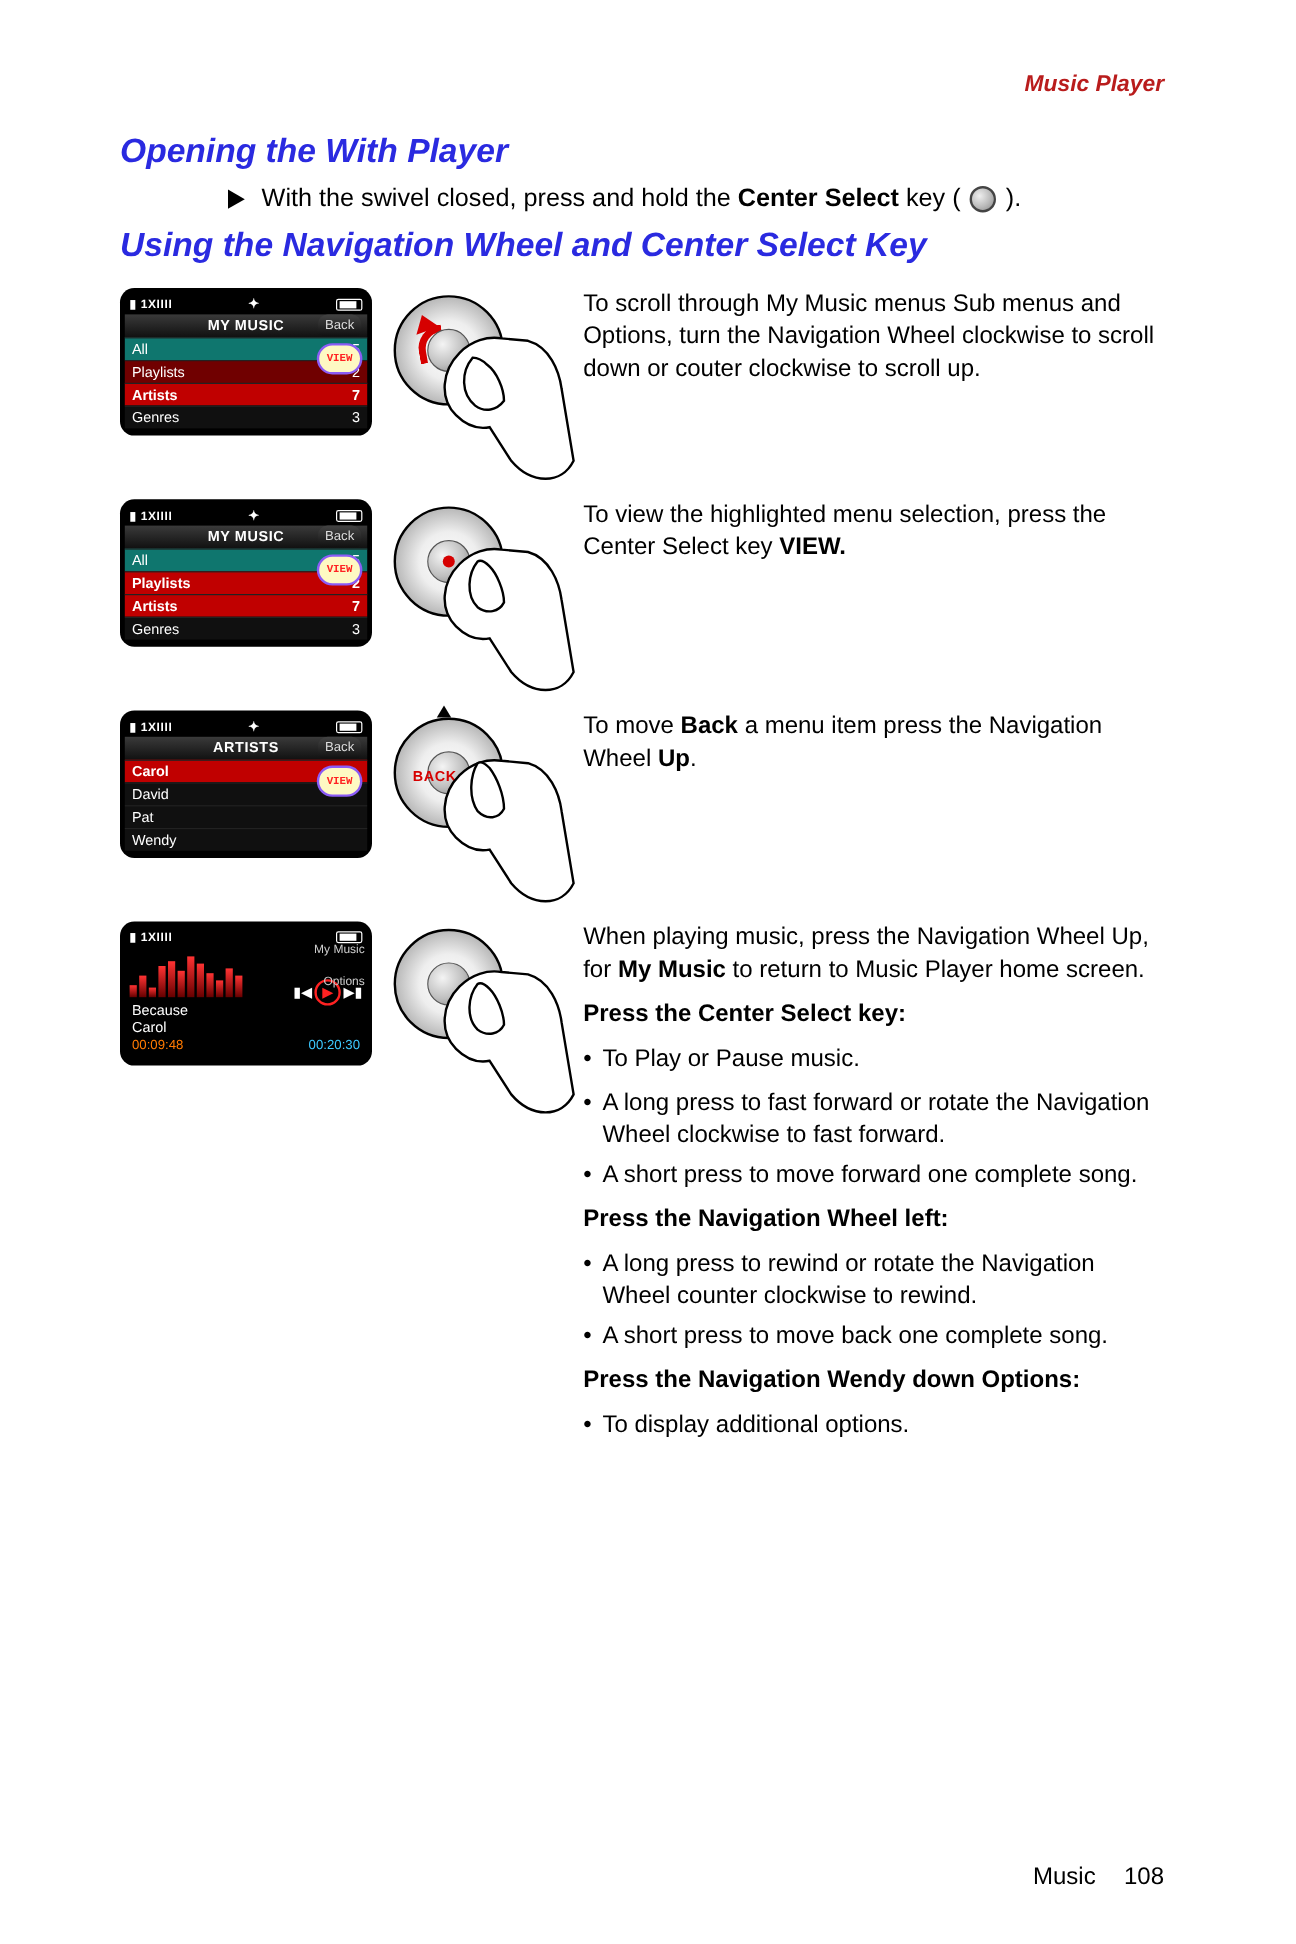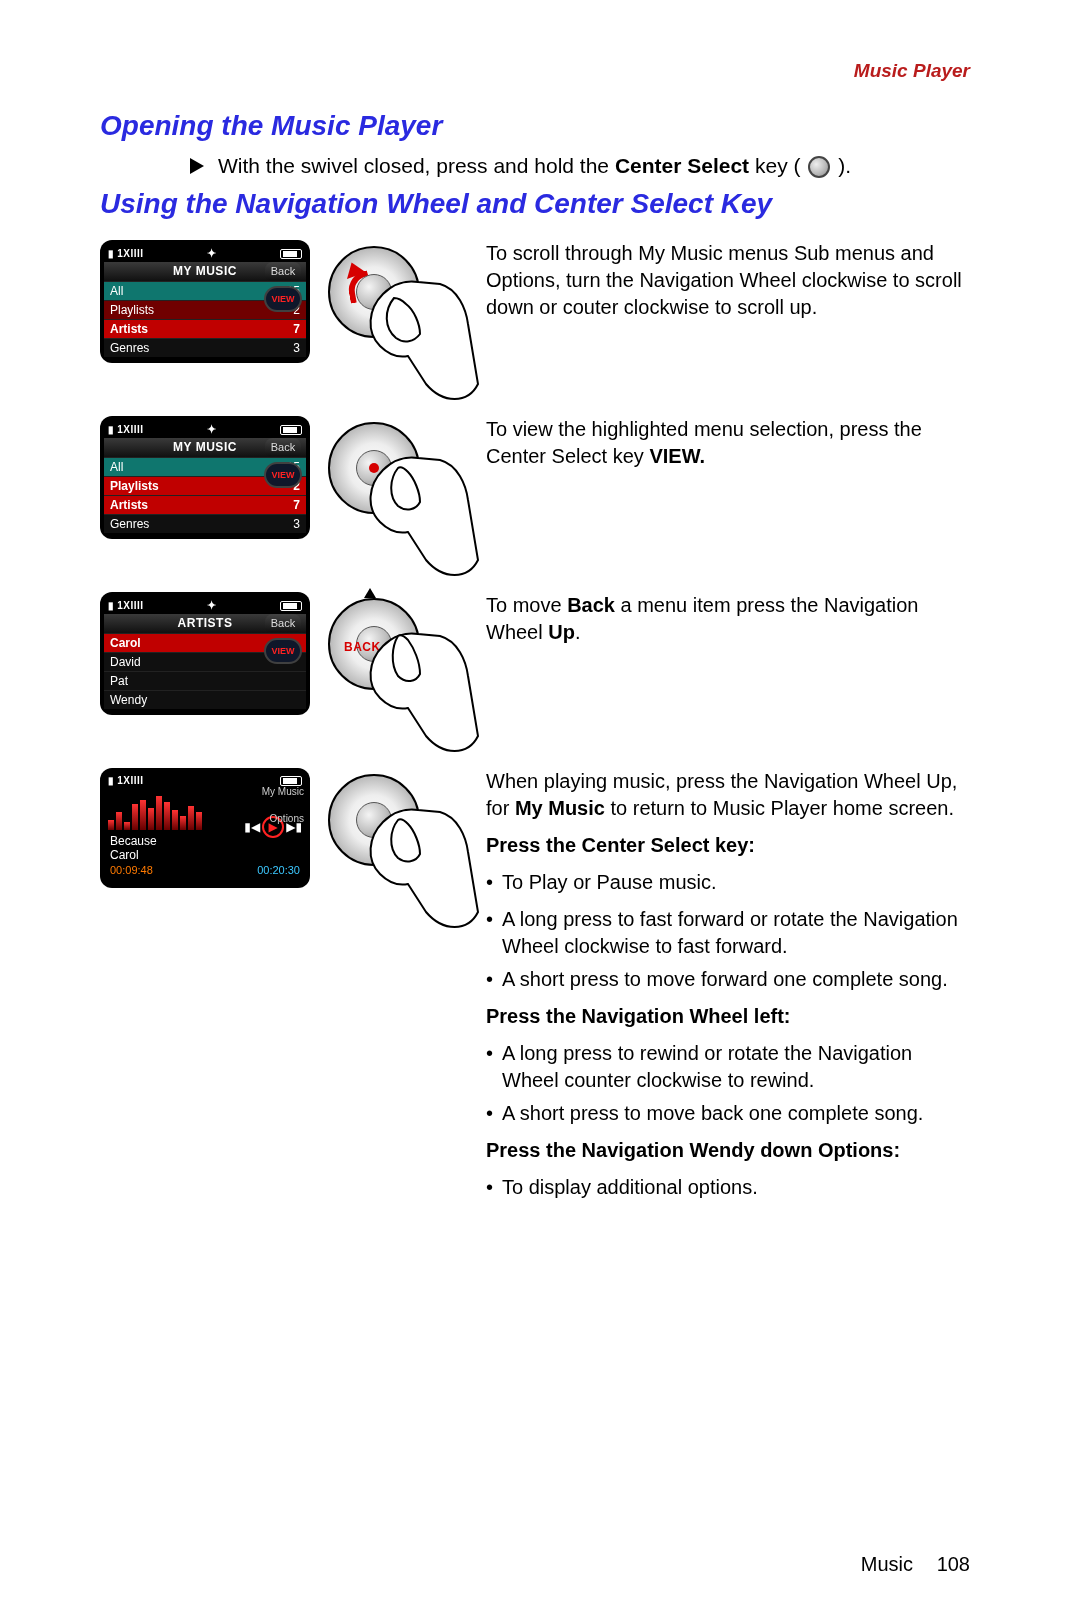--- a/index.html
+++ b/index.html
@@ -135,27 +135,28 @@
   .phone-rel { position: relative; }
   .softkey {
     font-size: 11px;
     color: #ddd;
     background: linear-gradient(#444,#111);
     border-radius: 8px 8px 4px 4px;
     padding: 3px 6px;
   }
   .view-btn {
     width: 38px; height: 26px;
-    border: 2px solid #404040;
+    border: 2px solid #8b5cf6;
     border-radius: 13px;
     color: #ff2222;
     font-size: 9px;
     font-weight: bold;
     display: flex; align-items: center; justify-content: center;
-    background: #0f172a;
+    background: #fef9c3;
+    font-family: Liberation Mono, monospace;
   }
   .artist-scr .mrow { justify-content: flex-start; }
   .playing {
     width: 210px;
     background: #000;
     border-radius: 12px;
     padding: 4px;
     color: #fff;
     font-size: 11px;
     position: relative;
@@ -284,21 +285,21 @@
   }
   .footer .sec { margin-right: 18px; }
 </style>
 </head>
 <body>
 
 <div class="page">
 
   <div class="hdr-right">Music Player</div>
 
-  <div class="h2">Opening the Music Player</div>
+  <div class="h2">Opening the With Player</div>
 
   <div class="indent-bullet">
     <span class="tri"></span>
     <span>
       <span>With the swivel closed, press and hold the </span>
       <span class="bold">Center Select</span>
       <span> key (</span>
       <span class="key-icon"></span>
       <span>).</span>
     </span>

